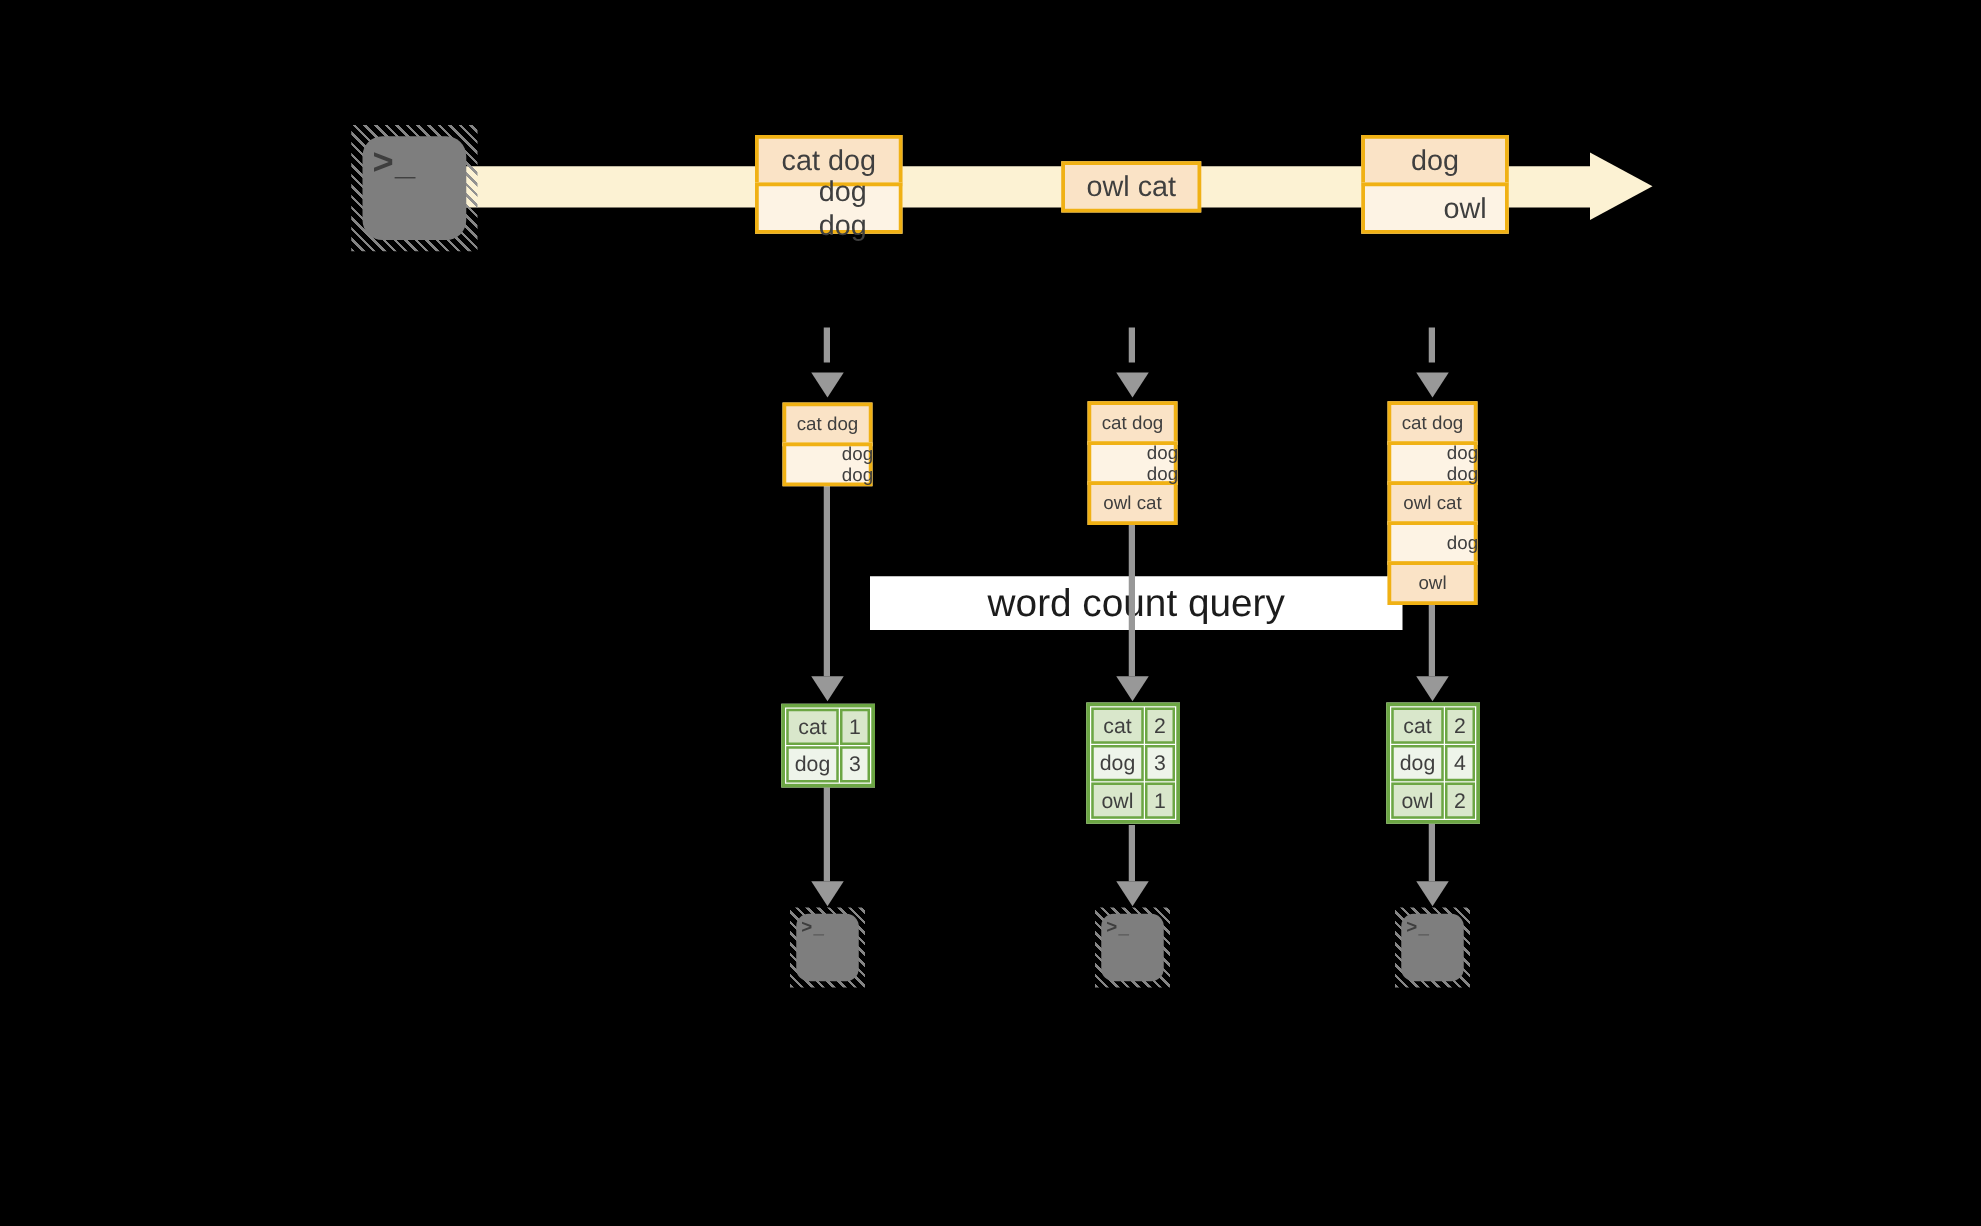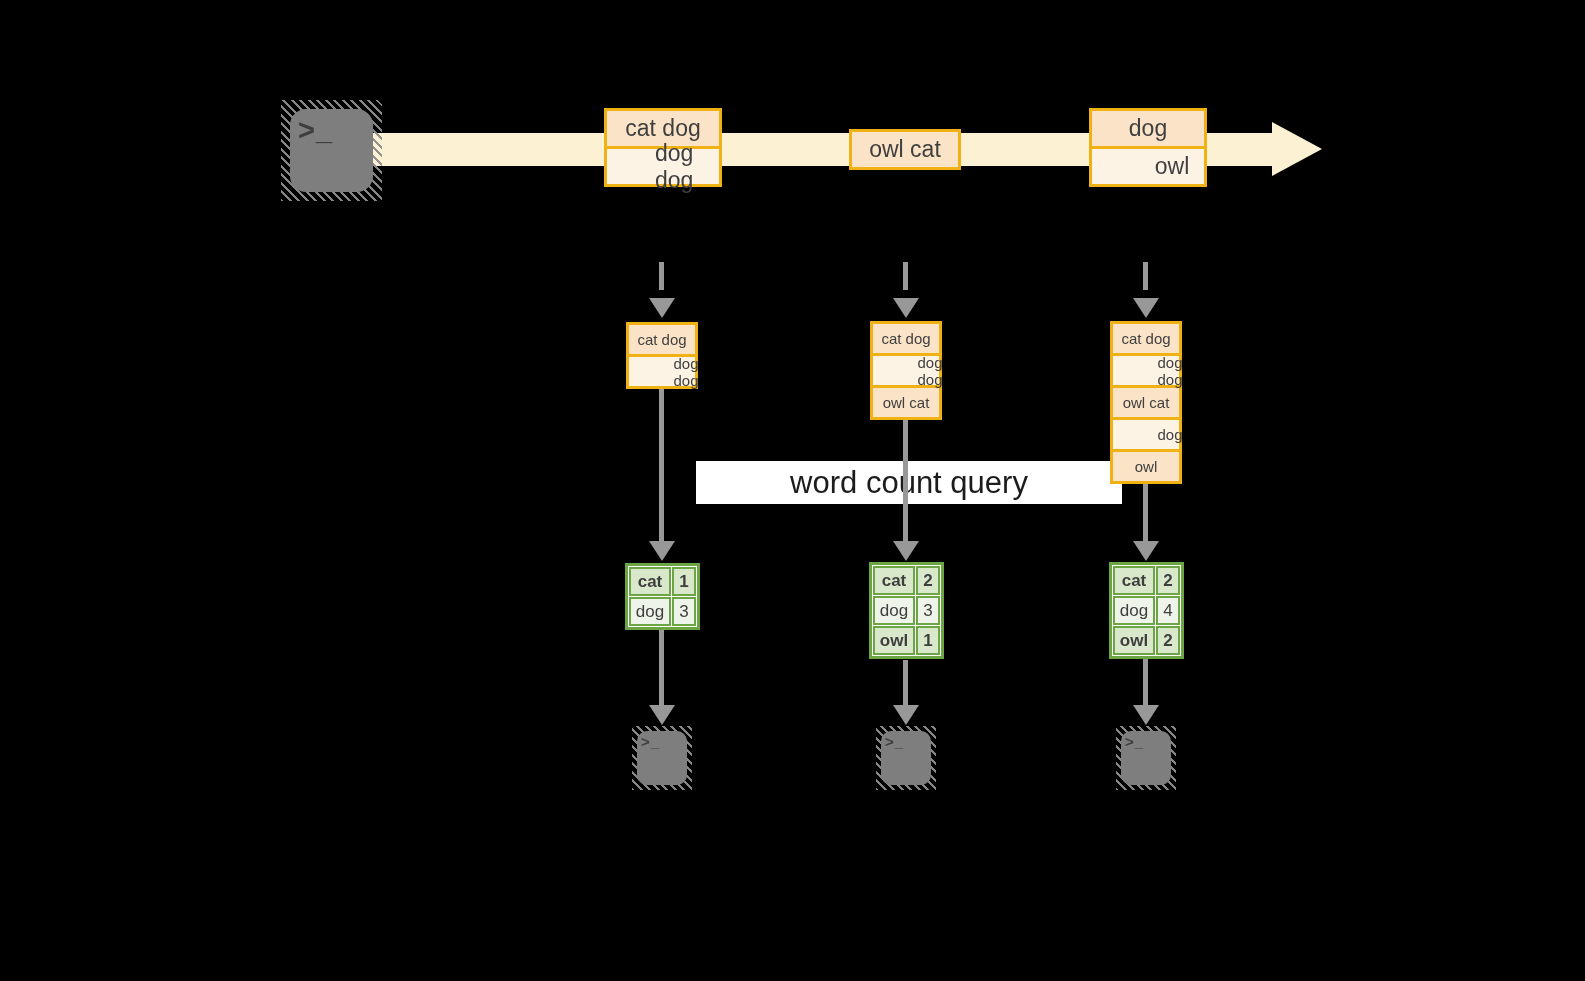--- a/index.html
+++ b/index.html
@@ -30,21 +30,21 @@
   .obox.state{width:72px;}
   .obox.state .orow{height:35px;font-size:15px;}
   .fill-dark{background:var(--peach);}
   .fill-light{background:var(--cream);padding-left:48px;}
 
   
   .count-table{position:absolute;z-index:3;display:grid;grid-template-columns:42px 24px;gap:1px;
     padding:1px;background:#ffffff;border:3px solid var(--green);}
   .count-table .cell{box-sizing:border-box;border:2px solid var(--green);height:29px;
     display:flex;align-items:center;justify-content:center;font-size:17px;color:var(--ink);}
-  .g-dark{background:var(--green-dark);font-weight:bold;}
+  .g-dark{background:var(--green-dark);}
   .g-light{background:var(--green-light);}
 
   
   .arrow{position:absolute;width:26px;z-index:2;}
   .arrow .line{position:absolute;left:10px;width:5px;background:var(--arrow);}
   .arrow .head{position:absolute;left:0;width:0;height:0;
     border-left:13px solid transparent;border-right:13px solid transparent;border-top:20px solid var(--arrow);}
 
   
   .terminal{position:absolute;z-index:3;}

